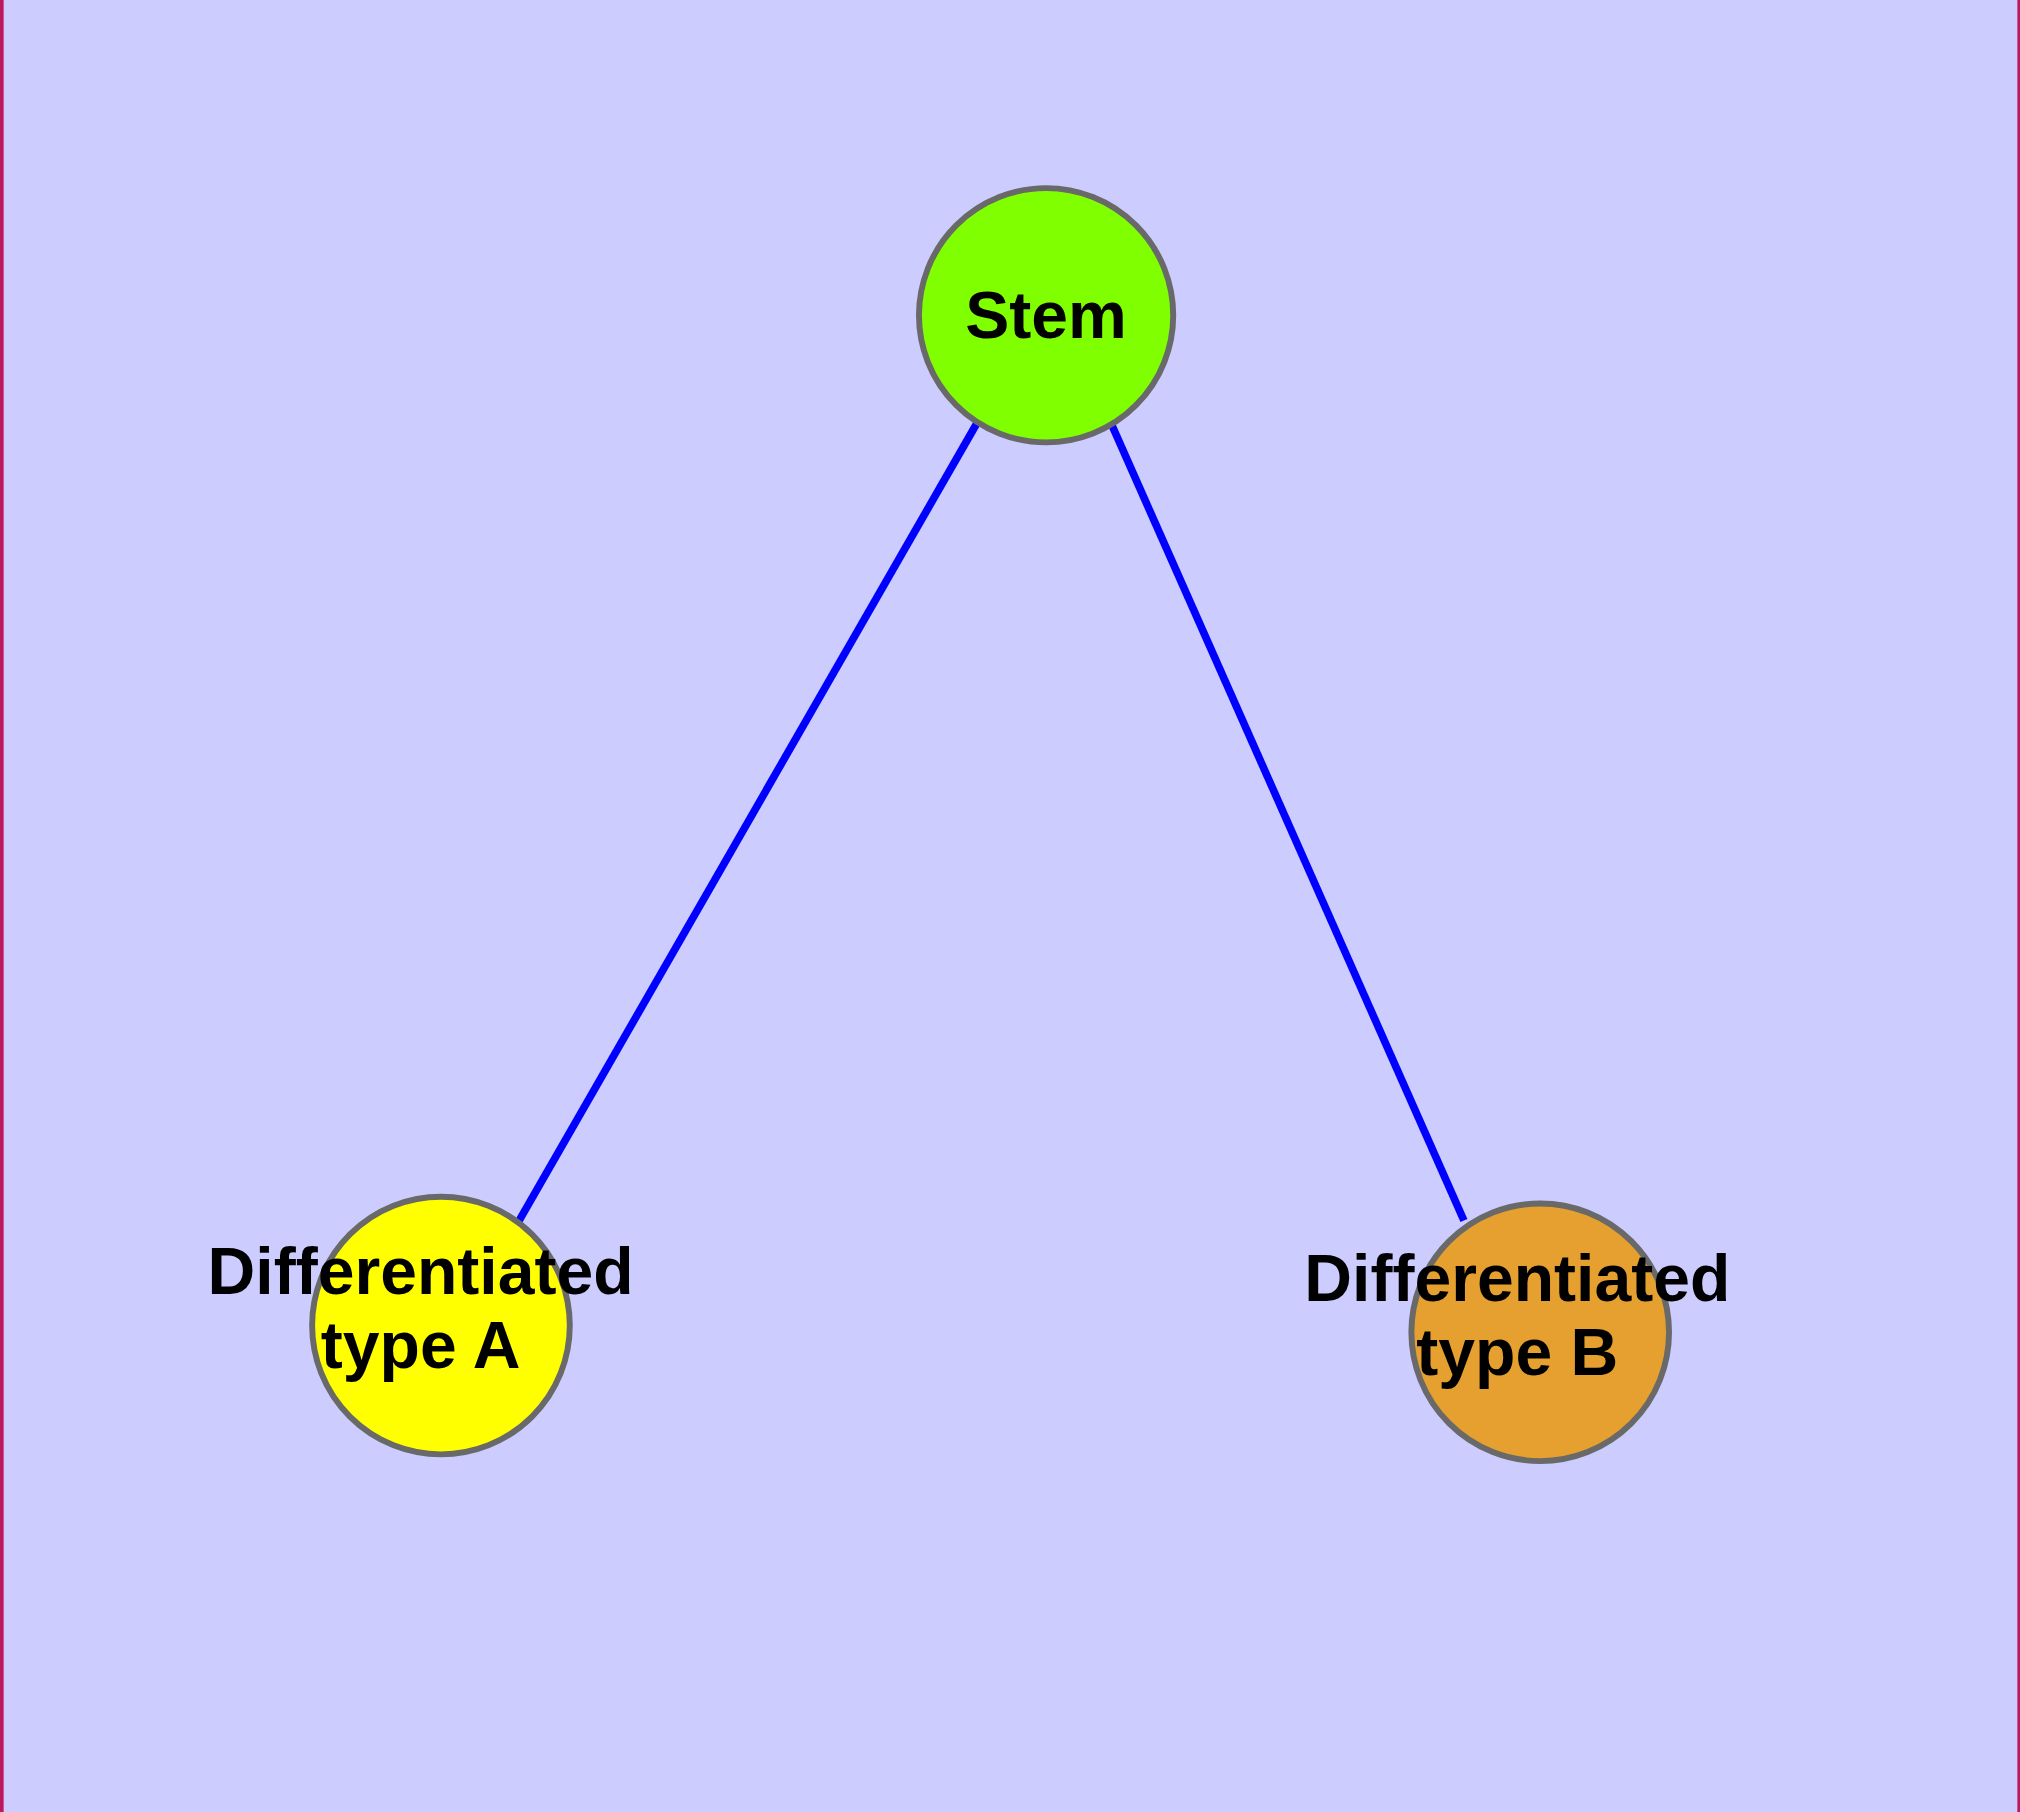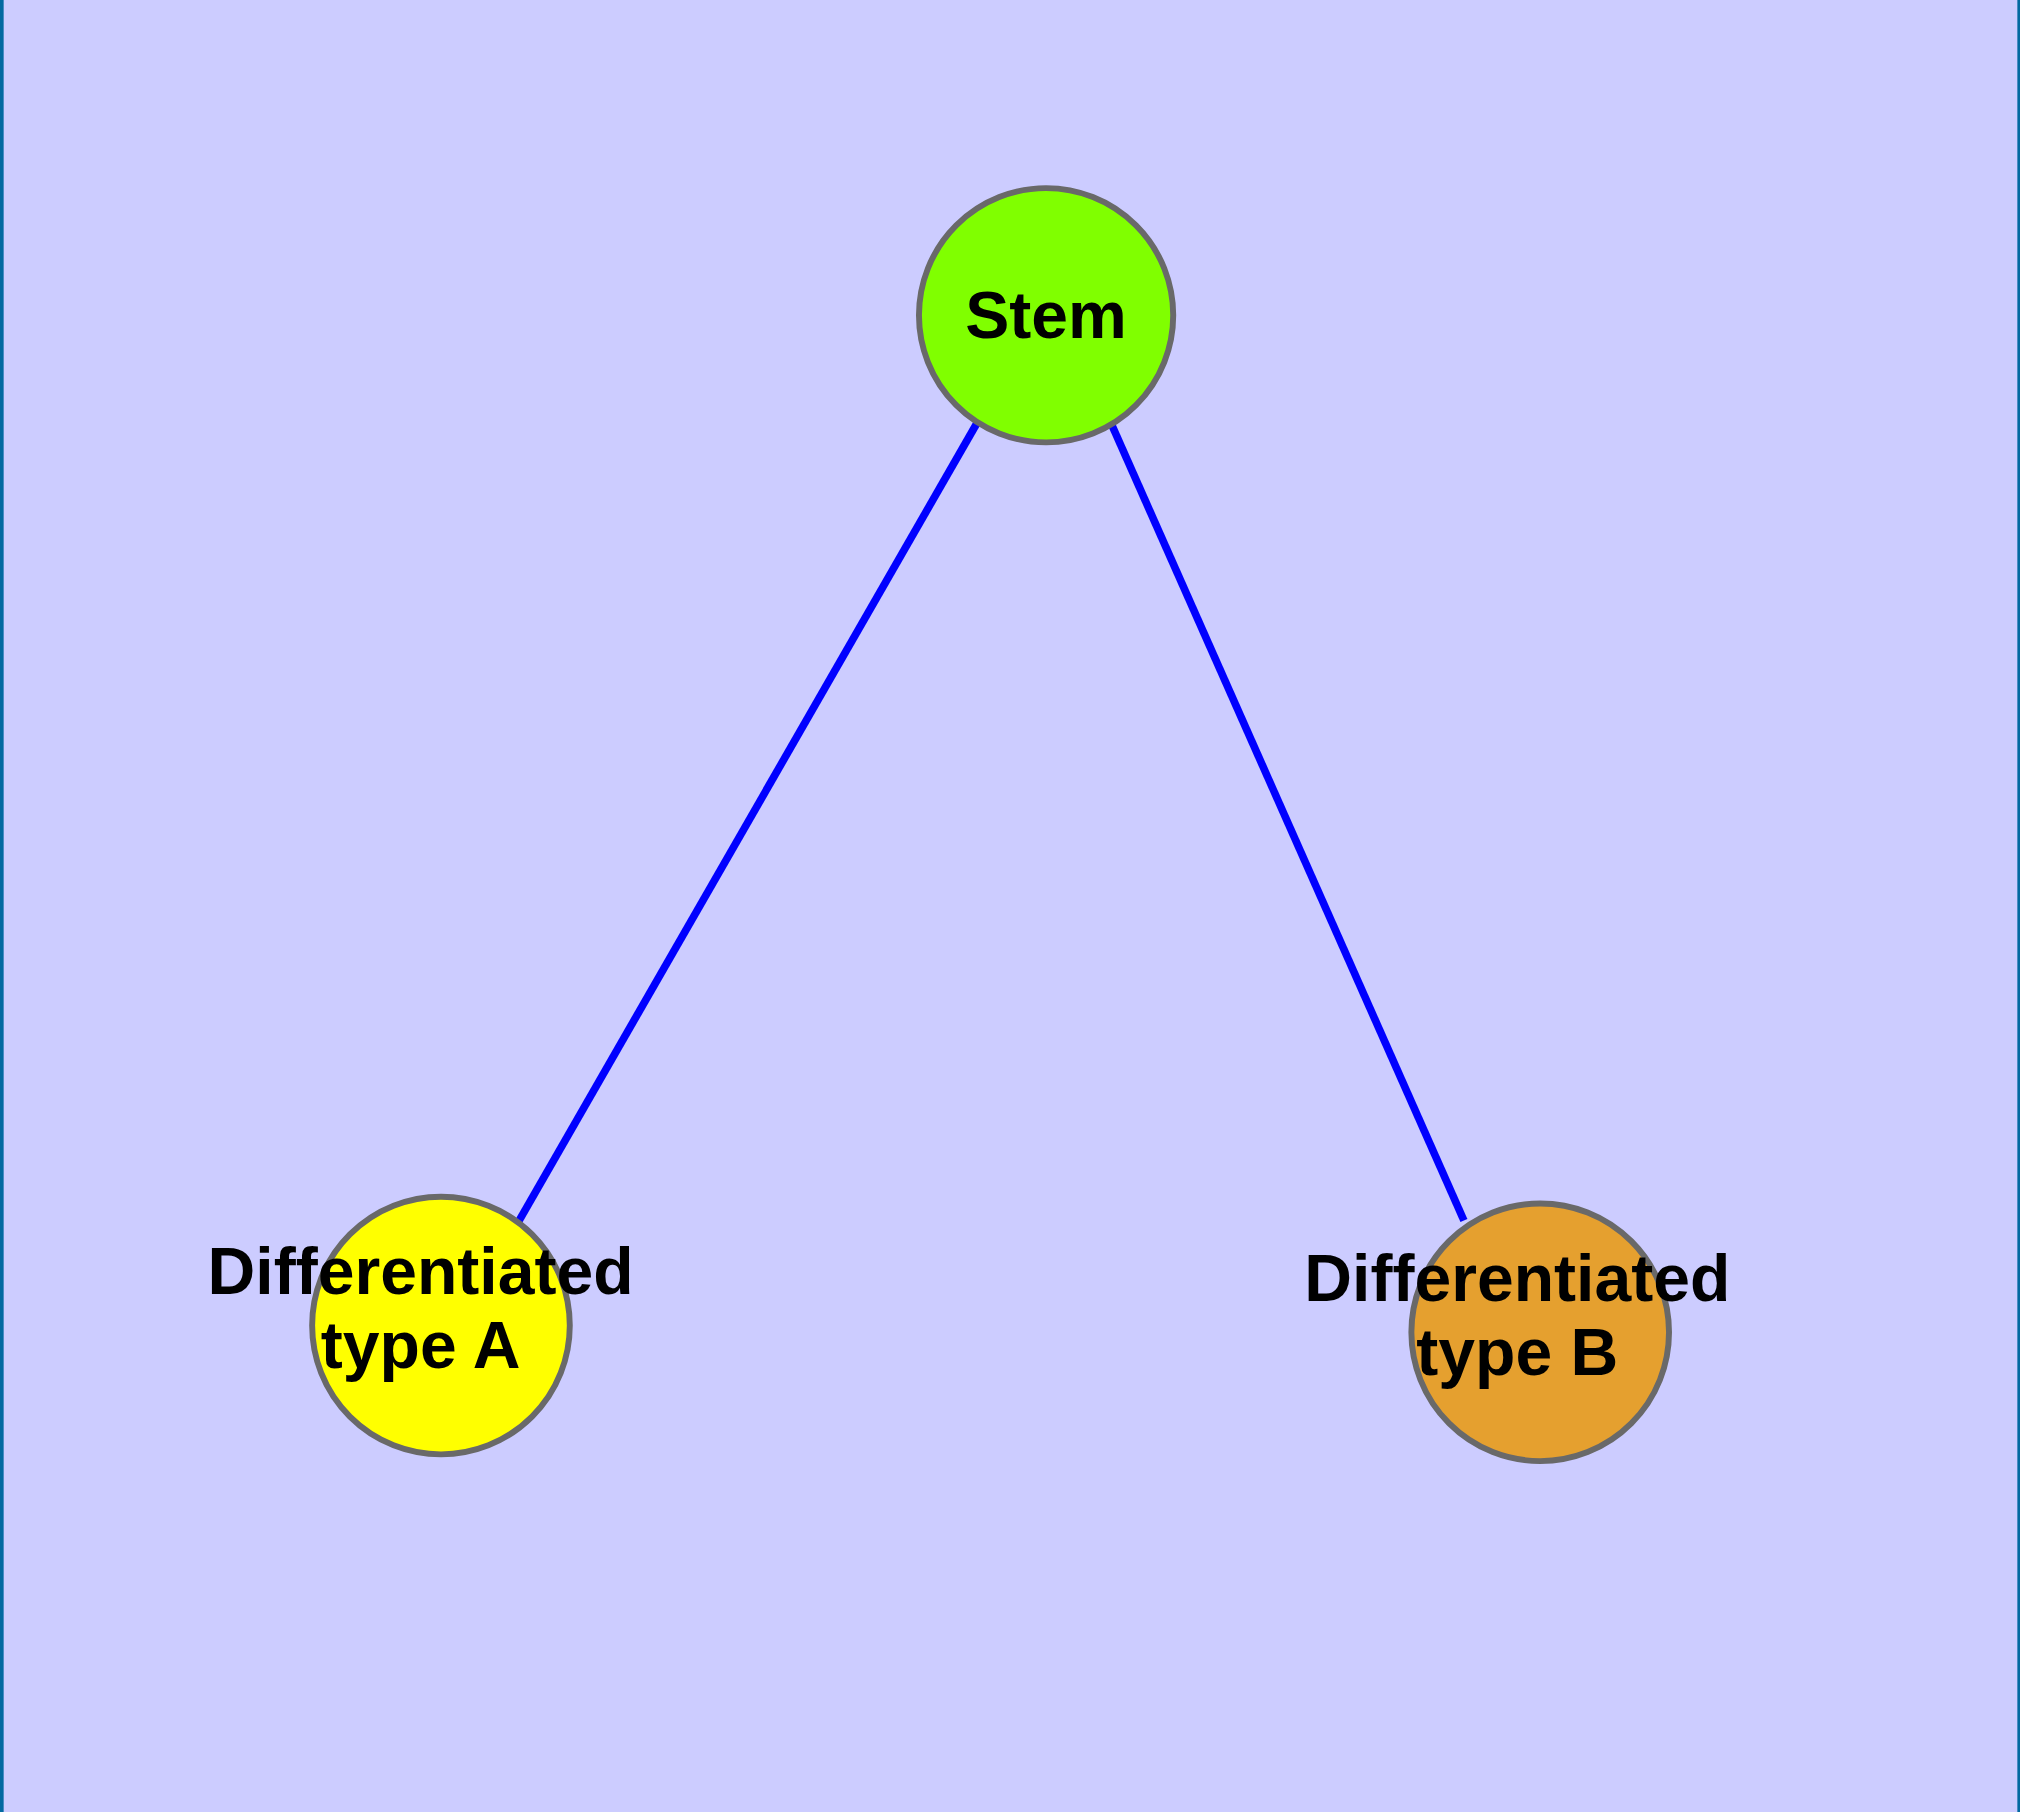--- a/index.html
+++ b/index.html
@@ -28,21 +28,21 @@
     font-family: "Liberation Sans", "DejaVu Sans", sans-serif;
     font-weight: bold;
     fill: #000000;
     text-anchor: middle;
     paint-order: normal;
   }
 </style>
 </head>
 <body style="background: rgb(255, 255, 255);">
 
-<div id="canvas-wrap" style="background: #0369a1; width: 2021px; height: 1812px;">
+<div id="canvas-wrap" style="background: #be185d; width: 2021px; height: 1812px;">
   <svg id="graph-svg" viewBox="0 0 2384 2138" preserveAspectRatio="xMidYMid meet" xmlns="http://www.w3.org/2000/svg">
     <rect id="bg-rect" x="4" y="0" width="2376" height="2138" fill="#ccccff"></rect>
     <g id="edges-layer">
         <line x1="1152" y1="500" x2="610" y2="1444" stroke="#0000ff" stroke-width="9" stroke-linecap="butt"></line>
         <line x1="1310" y1="498" x2="1727" y2="1440" stroke="#0000ff" stroke-width="9" stroke-linecap="butt"></line>
       </g>
     <g id="nodes-layer">
         <g>
           <circle cx="1234" cy="372" r="150" fill="#80ff00" stroke="#696969" stroke-width="7"></circle>
           <text class="node-label" x="1234" y="398.52" font-size="78" font-weight="bold" fill="#000000"><tspan x="1234">Stem</tspan></text>

